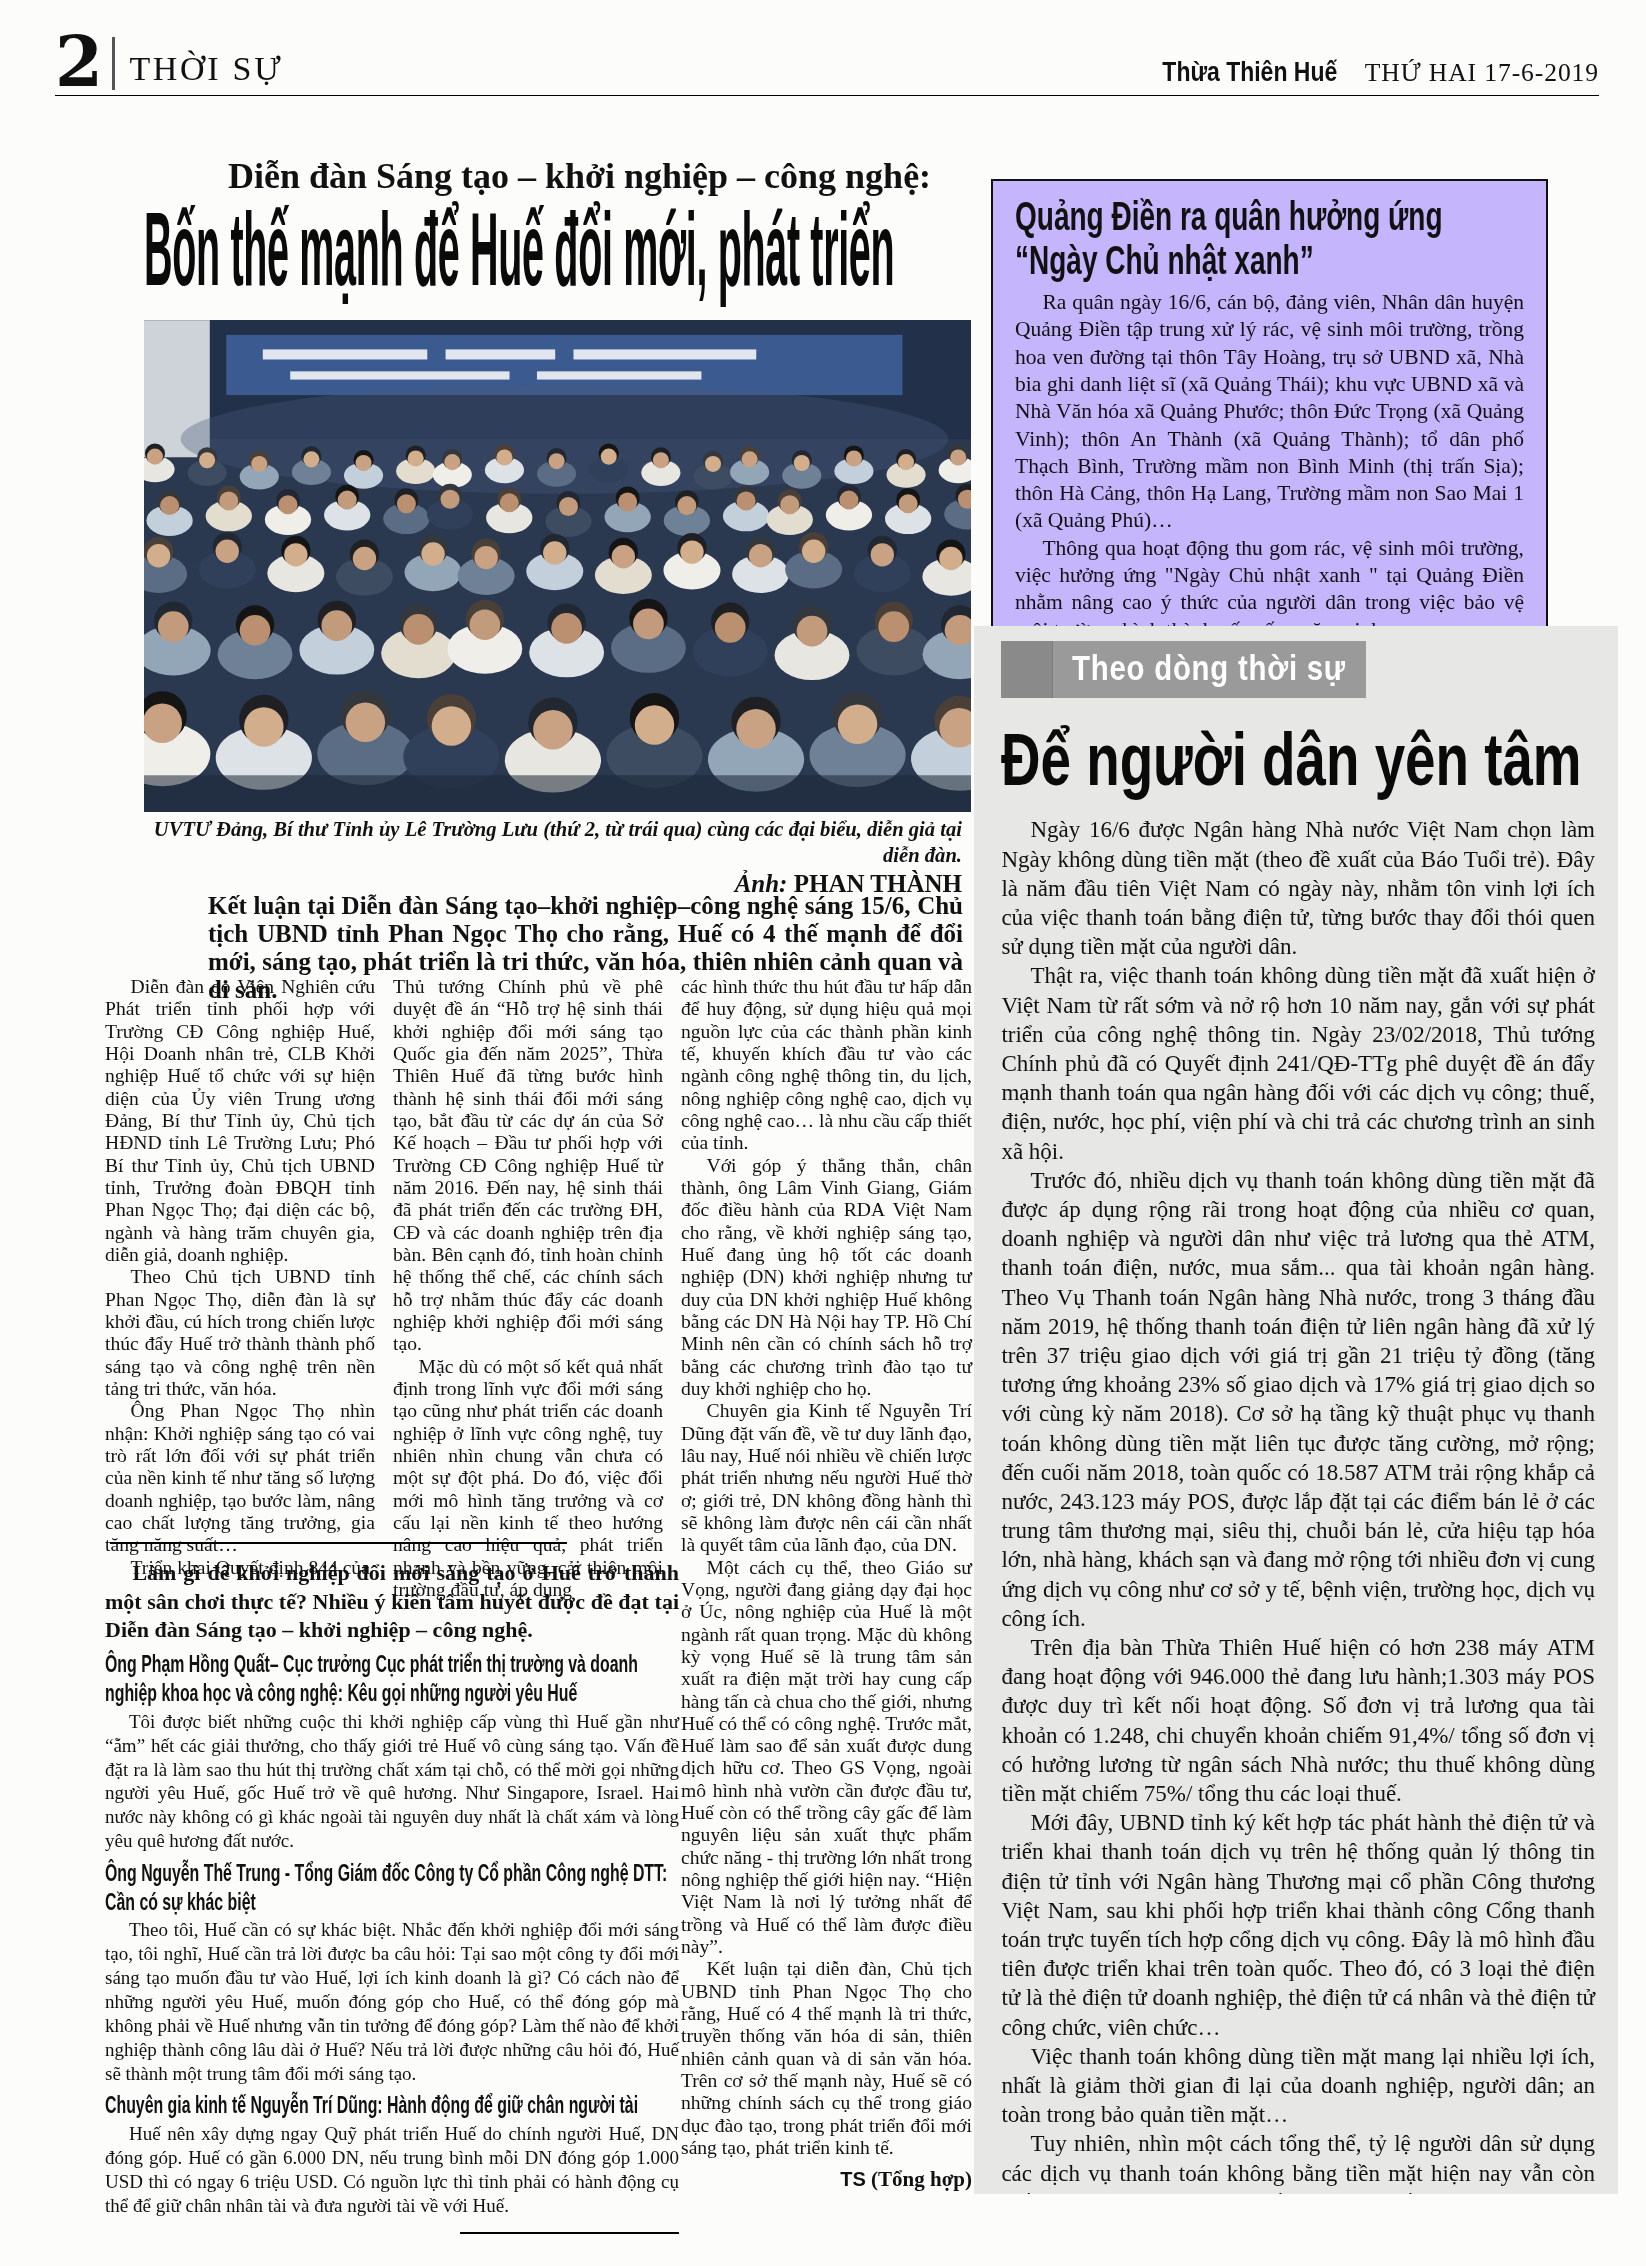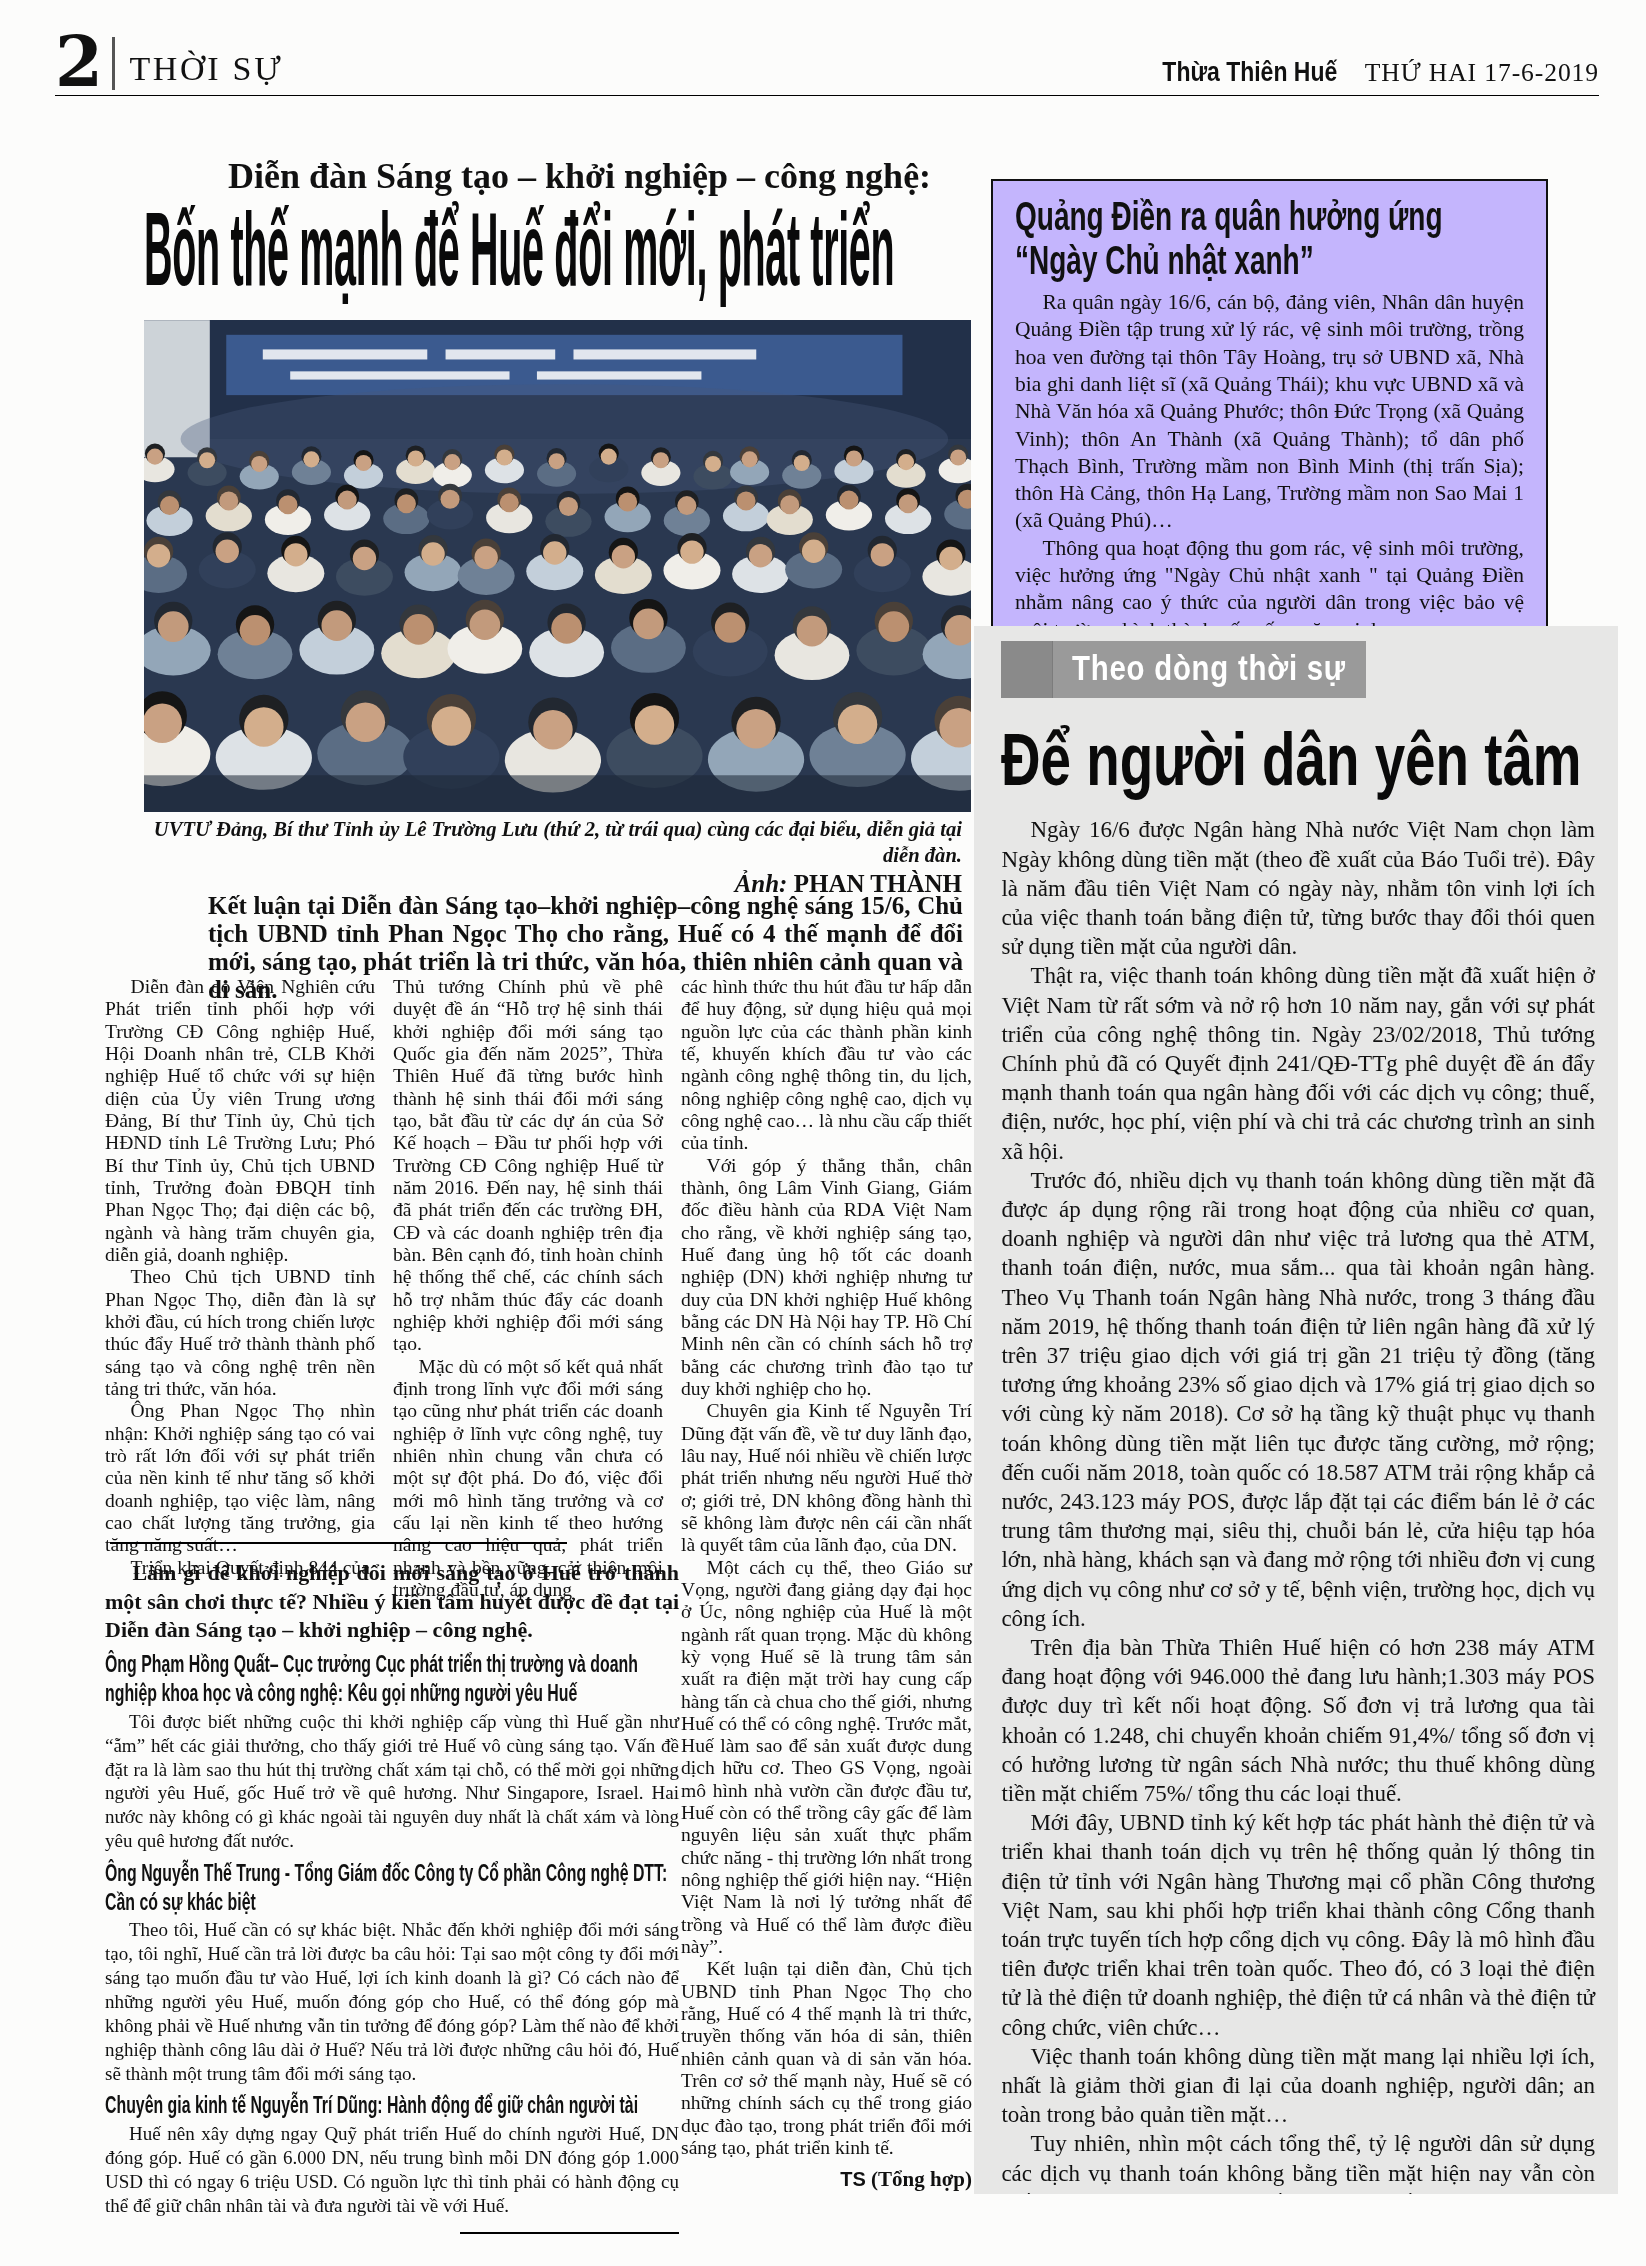--- a/index.html
+++ b/index.html
@@ -326,21 +326,21 @@
       <span class="lbl">Ảnh:</span>
       <span class="who">PHAN THÀNH</span>
     </div>
   </div>
 
   <div class="lead">Kết luận tại Diễn đàn Sáng tạo–khởi nghiệp–công nghệ sáng 15/6, Chủ tịch UBND tỉnh Phan Ngọc Thọ cho rằng, Huế có 4 thế mạnh để đổi mới, sáng tạo, phát triển là tri thức, văn hóa, thiên nhiên cảnh quan và di sản.</div>
 
   <div class="bodycol col1">
       <p class="para">Diễn đàn do Viện Nghiên cứu Phát triển tỉnh phối hợp với Trường CĐ Công nghiệp Huế, Hội Doanh nhân trẻ, CLB Khởi nghiệp Huế tổ chức với sự hiện diện của Ủy viên Trung ương Đảng, Bí thư Tỉnh ủy, Chủ tịch HĐND tỉnh Lê Trường Lưu; Phó Bí thư Tỉnh ủy, Chủ tịch UBND tỉnh, Trưởng đoàn ĐBQH tỉnh Phan Ngọc Thọ; đại diện các bộ, ngành và hàng trăm chuyên gia, diễn giả, doanh nghiệp.</p>
       <p class="para">Theo Chủ tịch UBND tỉnh Phan Ngọc Thọ, diễn đàn là sự khởi đầu, cú hích trong chiến lược thúc đẩy Huế trở thành thành phố sáng tạo và công nghệ trên nền tảng tri thức, văn hóa.</p>
-      <p class="para">Ông Phan Ngọc Thọ nhìn nhận: Khởi nghiệp sáng tạo có vai trò rất lớn đối với sự phát triển của nền kinh tế như tăng số khởi doanh nghiệp, tạo việc làm, nâng cao chất lượng tăng trưởng, gia tăng năng suất…</p>
+      <p class="para">Ông Phan Ngọc Thọ nhìn nhận: Khởi nghiệp sáng tạo có vai trò rất lớn đối với sự phát triển của nền kinh tế như tăng số lượng doanh nghiệp, tạo bước làm, nâng cao chất lượng tăng trưởng, gia tăng năng suất…</p>
       <p class="para">Triển khai Quyết định 844 của</p>
     </div>
   <div class="bodycol col2">
       <p class="para noindent">Thủ tướng Chính phủ về phê duyệt đề án “Hỗ trợ hệ sinh thái khởi nghiệp đổi mới sáng tạo Quốc gia đến năm 2025”, Thừa Thiên Huế đã từng bước hình thành hệ sinh thái đổi mới sáng tạo, bắt đầu từ các dự án của Sở Kế hoạch – Đầu tư phối hợp với Trường CĐ Công nghiệp Huế từ năm 2016. Đến nay, hệ sinh thái đã phát triển đến các trường ĐH, CĐ và các doanh nghiệp trên địa bàn. Bên cạnh đó, tỉnh hoàn chỉnh hệ thống thể chế, các chính sách hỗ trợ nhằm thúc đẩy các doanh nghiệp khởi nghiệp đổi mới sáng tạo.</p>
       <p class="para">Mặc dù có một số kết quả nhất định trong lĩnh vực đổi mới sáng tạo cũng như phát triển các doanh nghiệp ở lĩnh vực công nghệ, tuy nhiên nhìn chung vẫn chưa có một sự đột phá. Do đó, việc đổi mới mô hình tăng trưởng và cơ cấu lại nền kinh tế theo hướng nâng cao hiệu quả, phát triển nhanh và bền vững, cải thiện môi trường đầu tư, áp dụng</p>
     </div>
   <div class="bodycol col3">
     <div>
         <p class="para noindent">các hình thức thu hút đầu tư hấp dẫn để huy động, sử dụng hiệu quả mọi nguồn lực của các thành phần kinh tế, khuyến khích đầu tư vào các ngành công nghệ thông tin, du lịch, nông nghiệp công nghệ cao, dịch vụ công nghệ cao… là nhu cầu cấp thiết của tỉnh.</p>
         <p class="para">Với góp ý thẳng thắn, chân thành, ông Lâm Vinh Giang, Giám đốc điều hành của RDA Việt Nam cho rằng, về khởi nghiệp sáng tạo, Huế đang ủng hộ tốt các doanh nghiệp (DN) khởi nghiệp nhưng tư duy của DN khởi nghiệp Huế không bằng các DN Hà Nội hay TP. Hồ Chí Minh nên cần có chính sách hỗ trợ bằng các chương trình đào tạo tư duy khởi nghiệp cho họ.</p>

